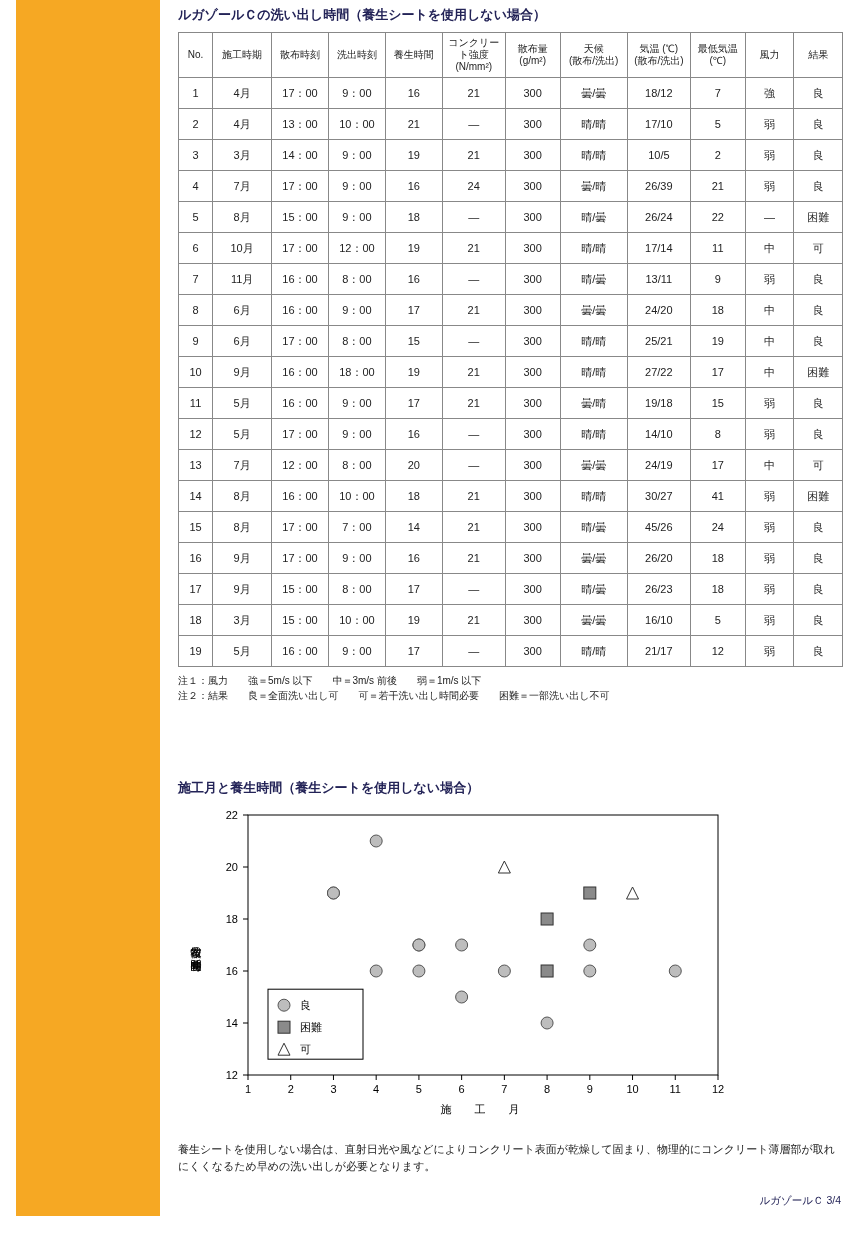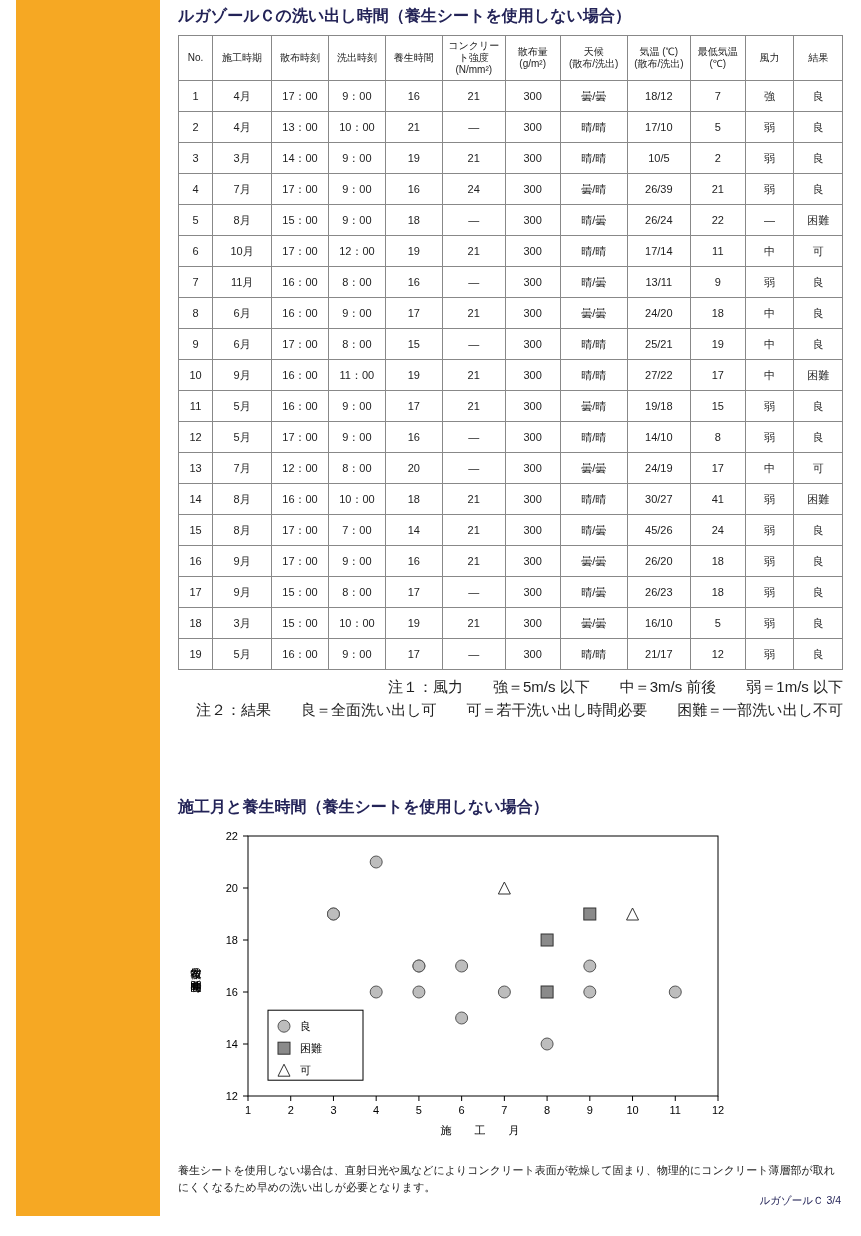--- a/index.html
+++ b/index.html
@@ -1,25 +1,25 @@
 <!DOCTYPE html>
 <html><head>
 <meta charset="utf-8">
 <style>
   body { margin:0; padding:0; font-family:"Meiryo","Hiragino Sans",sans-serif; font-size:11px; color:#222; background:#fff; width:861px; }
   .page { position:relative; width:861px; min-height:1236px; }
   .orange-bar { position:absolute; left:16px; top:0; width:144px; height:1216px; background:#f6a823; }
   .content { position:absolute; left:178px; top:6px; width:665px; }
-  .section-title { font-size:16px; font-weight:bold; color:#232357; margin:0 0 8px 0; }
+  .section-title { font-size:13px; font-weight:bold; color:#232357; margin:0 0 8px 0; }
   table.data { border-collapse:collapse; width:665px; }
   table.data th, table.data td { border:1px solid #888; text-align:center; vertical-align:middle; padding:4px 2px; font-weight:normal; }
   table.data th { font-size:10px; line-height:1.2; }
   table.data td { font-size:11px; height:22px; }
   .col-no{width:28px}.col-m{width:52px}.col-t{width:50px}.col-h{width:50px}.col-c{width:56px}.col-g{width:48px}.col-w{width:60px}.col-temp{width:56px}.col-min{width:48px}.col-wind{width:42px}.col-res{width:42px}
-  .notes { font-size:15px; line-height:1.5; margin-top:6px;text-align:right; }
+  .notes { font-size:10px; line-height:1.5; margin-top:6px; }
   .chart-wrap { margin-top:76px; }
   .caption { font-size:11px; margin-top:14px; line-height:1.5; width:665px; }
   .footer { position:absolute; right:20px; bottom:28px; font-size:10.5px; color:#232357;margin-top:28px; }
   svg text { font-family:"Meiryo","Hiragino Sans",sans-serif; }
 </style>
 </head>
 <body>
 
 <div class="page">
   <div class="orange-bar"></div>
@@ -168,21 +168,21 @@
             <td>晴/晴</td>
             <td>25/21</td>
             <td>19</td>
             <td>中</td>
             <td>良</td>
           </tr>
           <tr>
             <td>10</td>
             <td>9月</td>
             <td>16：00</td>
-            <td>11：00</td>
+            <td>18：00</td>
             <td>19</td>
             <td>21</td>
             <td>300</td>
             <td>晴/晴</td>
             <td>27/22</td>
             <td>17</td>
             <td>中</td>
             <td>困難</td>
           </tr>
           <tr>

